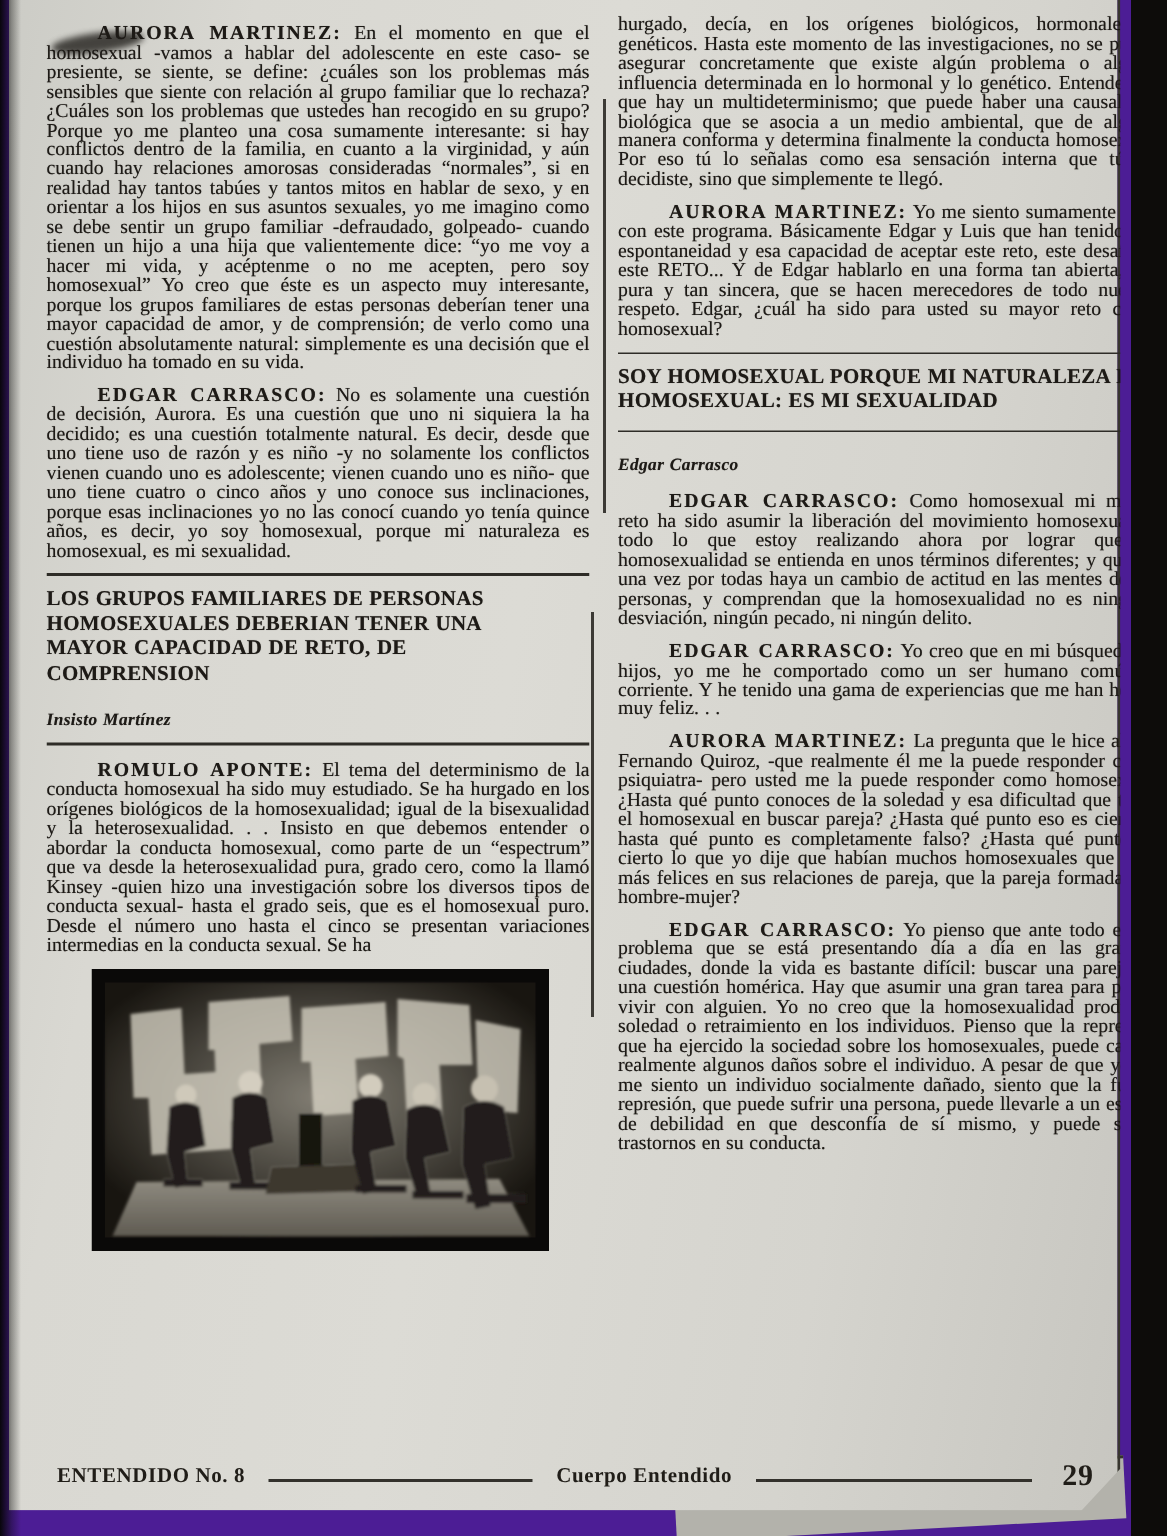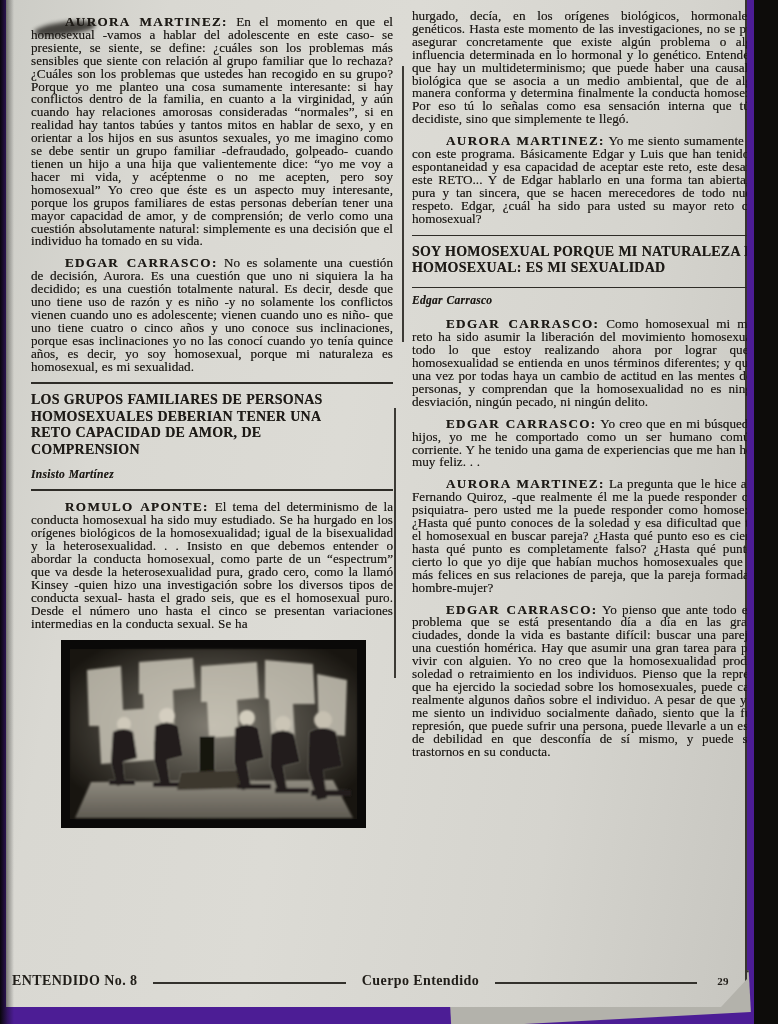--- a/index.html
+++ b/index.html
@@ -24,52 +24,52 @@
   .col-left{left:25px;top:16px;width:362px;height:952px;}
   .col-right{left:406px;top:10px;width:359px;height:956px;}
   .para{margin:0 0 9px;text-indent:34px;}
   .para.no-indent{text-indent:0;}
   .speaker{font-weight:700;letter-spacing:1.3px;}
   .rule{border:0;border-top:2px solid #2e2c27;margin:6px 0;}
   .rule.thin{border-top-width:1.5px;}
   .sec-head{font-size:14px;line-height:16.5px;font-weight:700;letter-spacing:.2px;
             margin:8px 0 10px;text-align:left;text-indent:0;}
   .sec-head.narrow{width:318px;}
-  .byline{font-size:11.5px;font-weight:700;font-style:italic;margin:6px 0 8px;text-align:left;text-indent:0;letter-spacing:.3px;}
+  .byline{font-size:11.5px;font-weight:700;font-style:italic;margin:16px 0 8px;text-align:left;text-indent:0;letter-spacing:.3px;}
   .gap-s{height:4px;}
   
   .photo-wrap{margin:10px 0 0 30px;width:305px;height:188px;}
   .photo-wrap svg{display:block;}
   
   .divider{position:absolute;width:2px;background:#3c3a35;}
   .div-a{left:396px;top:66px;height:276px;}
   .div-b{left:388px;top:408px;height:270px;}
   
-  .footer{position:absolute;left:6px;right:16px;top:973px;display:flex;align-items:center;
+  .footer{position:absolute;left:32px;right:16px;top:973px;display:flex;align-items:center;
           font-weight:700;font-size:14px;letter-spacing:.4px;color:#201d18;text-align:center;}
   .fline{flex:1;border-top:2px solid #33312c;margin:4px 16px 0 16px;}
   .fline.second{flex:1.05;}
-  .footer .pgnum{font-size:11px;margin-left:4px;}
+  .footer .pgnum{font-size:20px;margin-left:4px;}
 </style>
 </head>
 <body>
 
 <div class="scan">
 
   <div class="under-page"></div>
 
   <div class="paper">
     <div class="smudge"></div>
 
     <div class="col col-left">
       <p class="para"><strong class="speaker">AURORA MARTINEZ:</strong> <span>En el momento en que el homosexual -vamos a hablar del adolescente en este caso- se presiente, se siente, se define: ¿cuáles son los problemas más sensibles que siente con relación al grupo familiar que lo rechaza? ¿Cuáles son los problemas que ustedes han recogido en su grupo? Porque yo me planteo una cosa sumamente interesante: si hay conflictos dentro de la familia, en cuanto a la virginidad, y aún cuando hay relaciones amorosas consideradas “normales”, si en realidad hay tantos tabúes y tantos mitos en hablar de sexo, y en orientar a los hijos en sus asuntos sexuales, yo me imagino como se debe sentir un grupo familiar -defraudado, golpeado- cuando tienen un hijo a una hija que valientemente dice: “yo me voy a hacer mi vida, y acéptenme o no me acepten, pero soy homosexual” Yo creo que éste es un aspecto muy interesante, porque los grupos familiares de estas personas deberían tener una mayor capacidad de amor, y de comprensión; de verlo como una cuestión absolutamente natural: simplemente es una decisión que el individuo ha tomado en su vida.</span></p>
       <p class="para"><strong class="speaker">EDGAR CARRASCO:</strong> <span>No es solamente una cuestión de decisión, Aurora. Es una cuestión que uno ni siquiera la ha decidido; es una cuestión totalmente natural. Es decir, desde que uno tiene uso de razón y es niño -y no solamente los conflictos vienen cuando uno es adolescente; vienen cuando uno es niño- que uno tiene cuatro o cinco años y uno conoce sus inclinaciones, porque esas inclinaciones yo no las conocí cuando yo tenía quince años, es decir, yo soy homosexual, porque mi naturaleza es homosexual, es mi sexualidad.</span></p>
 
       <hr class="rule">
-      <h2 class="sec-head narrow">LOS GRUPOS FAMILIARES DE PERSONAS HOMOSEXUALES DEBERIAN TENER UNA RETO CAPACIDAD DE AMOR, DE COMPRENSION</h2>
+      <h2 class="sec-head narrow">LOS GRUPOS FAMILIARES DE PERSONAS HOMOSEXUALES DEBERIAN TENER UNA MAYOR CAPACIDAD DE RETO, DE COMPRENSION</h2>
       <p class="byline">Insisto Martínez</p>
       <hr class="rule">
       <div class="gap-s"></div>
 
       <p class="para"><strong class="speaker">ROMULO APONTE:</strong> <span>El tema del determinismo de la conducta homosexual ha sido muy estudiado. Se ha hurgado en los orígenes biológicos de la homosexualidad; igual de la bisexualidad y la heterosexualidad. . . Insisto en que debemos entender o abordar la conducta homosexual, como parte de un “espectrum” que va desde la heterosexualidad pura, grado cero, como la llamó Kinsey -quien hizo una investigación sobre los diversos tipos de conducta sexual- hasta el grado seis, que es el homosexual puro. Desde el número uno hasta el cinco se presentan variaciones intermedias en la conducta sexual. Se ha</span></p>
 
       <div class="photo-wrap">
         <svg width="305" height="188" viewBox="0 0 305 188" xmlns="http://www.w3.org/2000/svg">
           <defs>
             <linearGradient id="floor" x1="0" y1="0" x2="0" y2="1">

